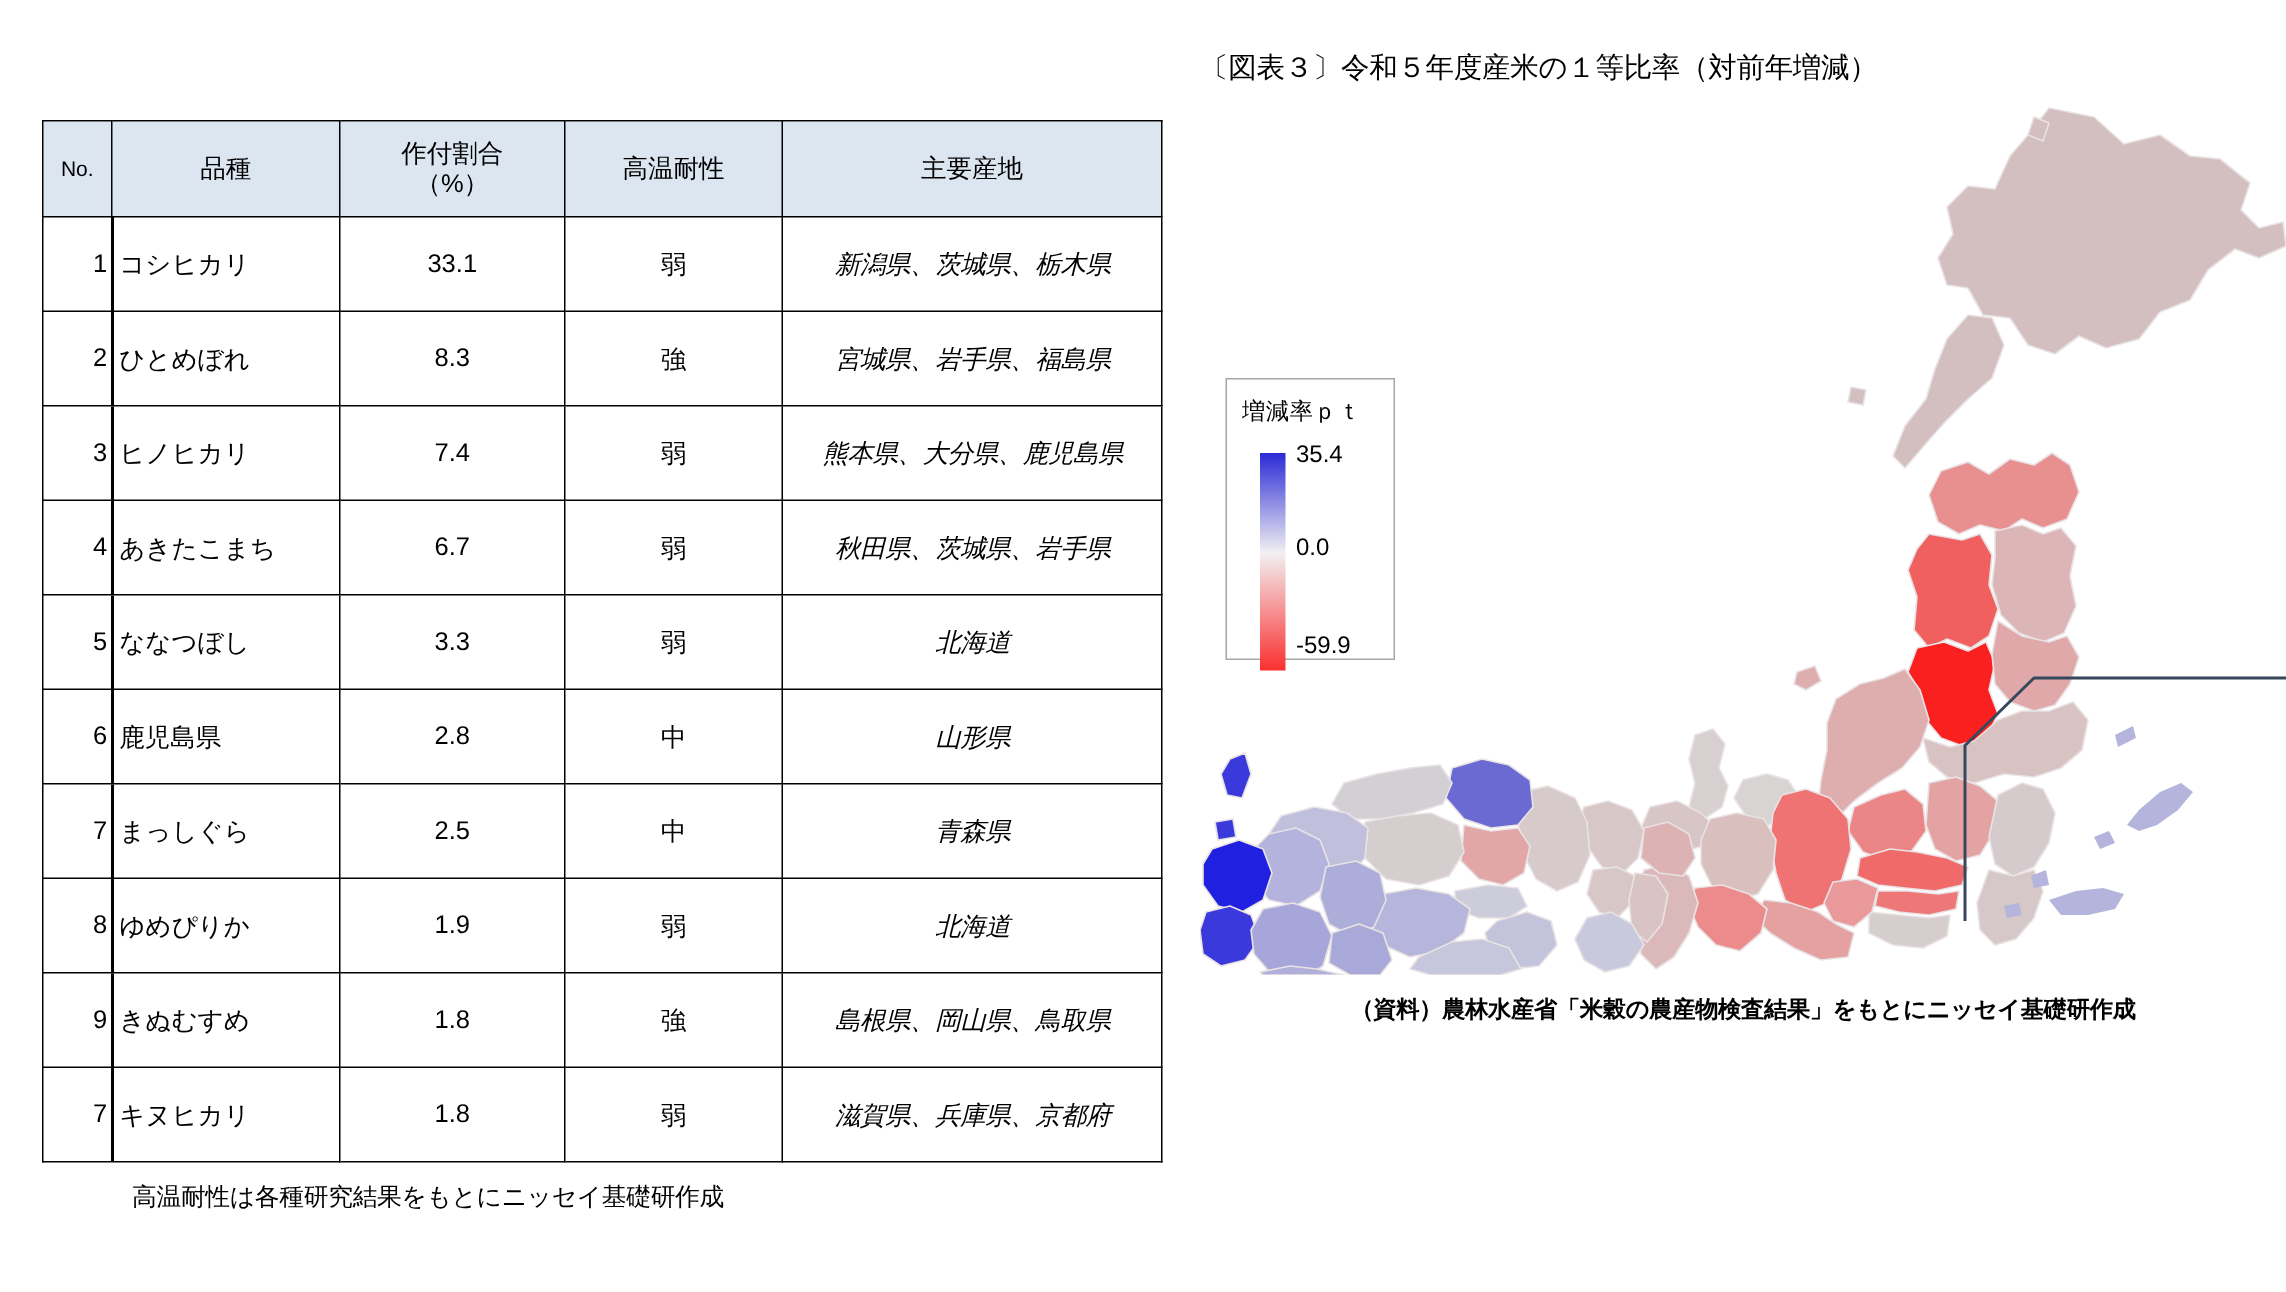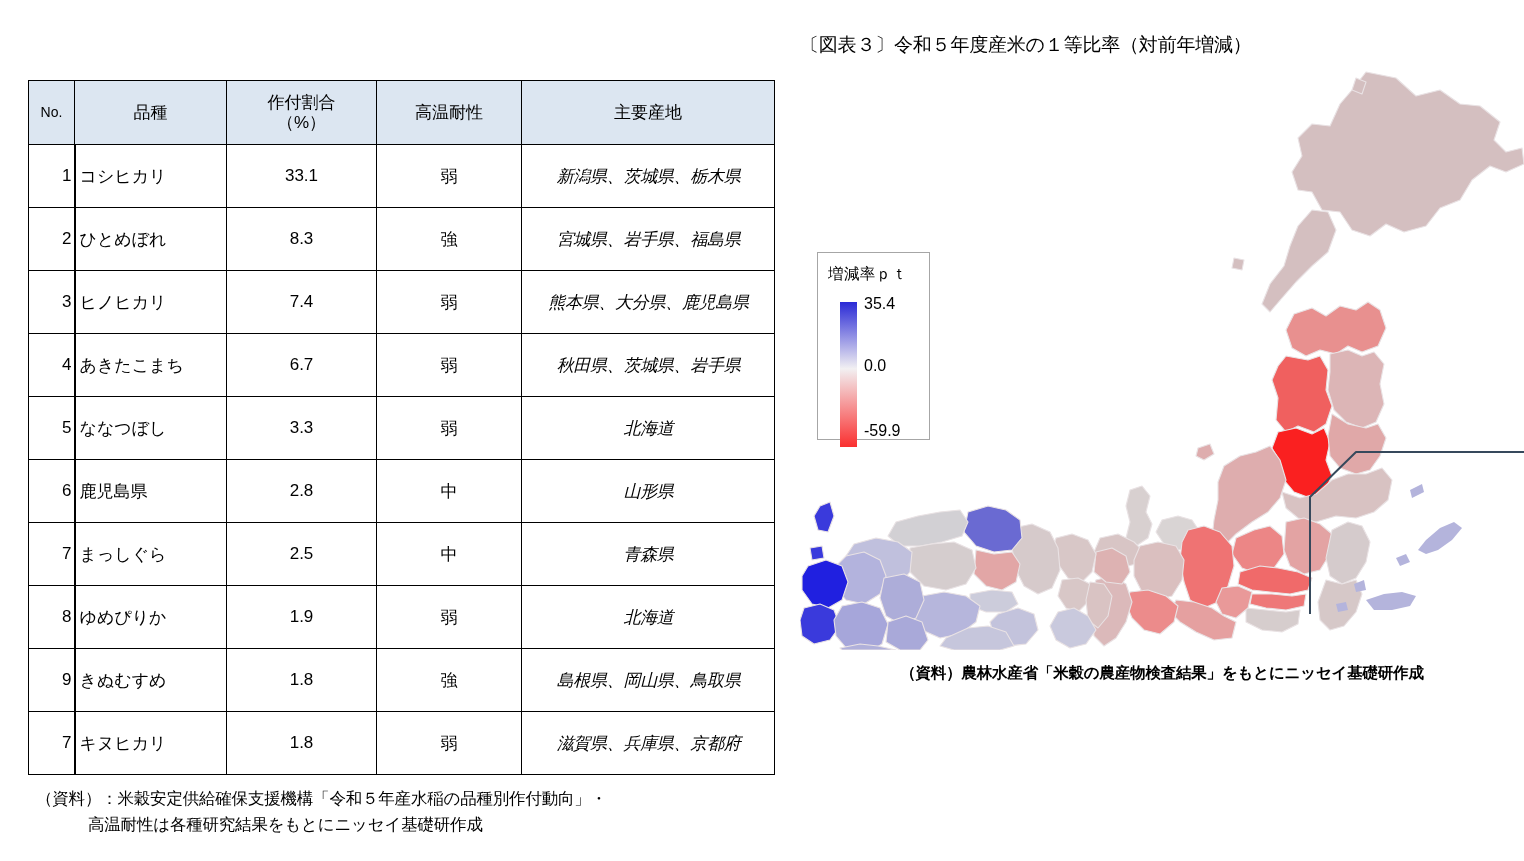--- a/index.html
+++ b/index.html
@@ -245,21 +245,20 @@
           <td class="cell-no">7</td>
           <td class="cell-name">キヌヒカリ</td>
           <td class="cell-share">1.8</td>
           <td class="cell-heat">弱</td>
           <td class="cell-area">滋賀県、兵庫県、京都府</td>
         </tr>
       </tbody>
   </table>
 
   <div id="table-source">
-    <span>（資料）：米穀安定供給確保支援機構「令和５年産水稲の品種別作付動向」・</span>
     <span class="ln2">高温耐性は各種研究結果をもとにニッセイ基礎研作成</span>
   </div>
 </div>
 
 <div id="right-panel">
 
   <div id="map-title">〔図表３〕令和５年度産米の１等比率（対前年増減）</div>
 
   <div id="map-area">
     <svg id="map-svg" viewBox="0 0 724 590" xmlns="http://www.w3.org/2000/svg">

